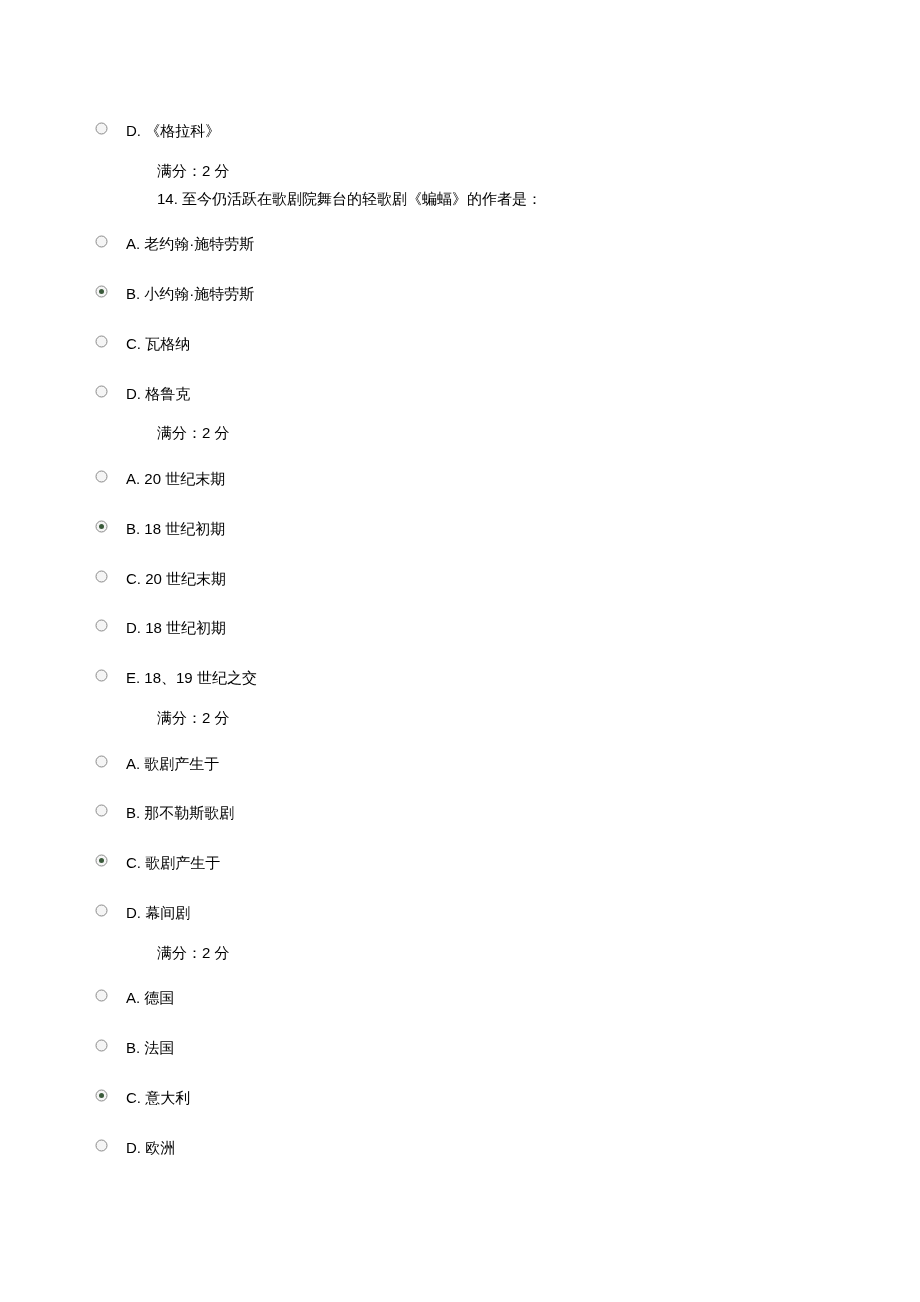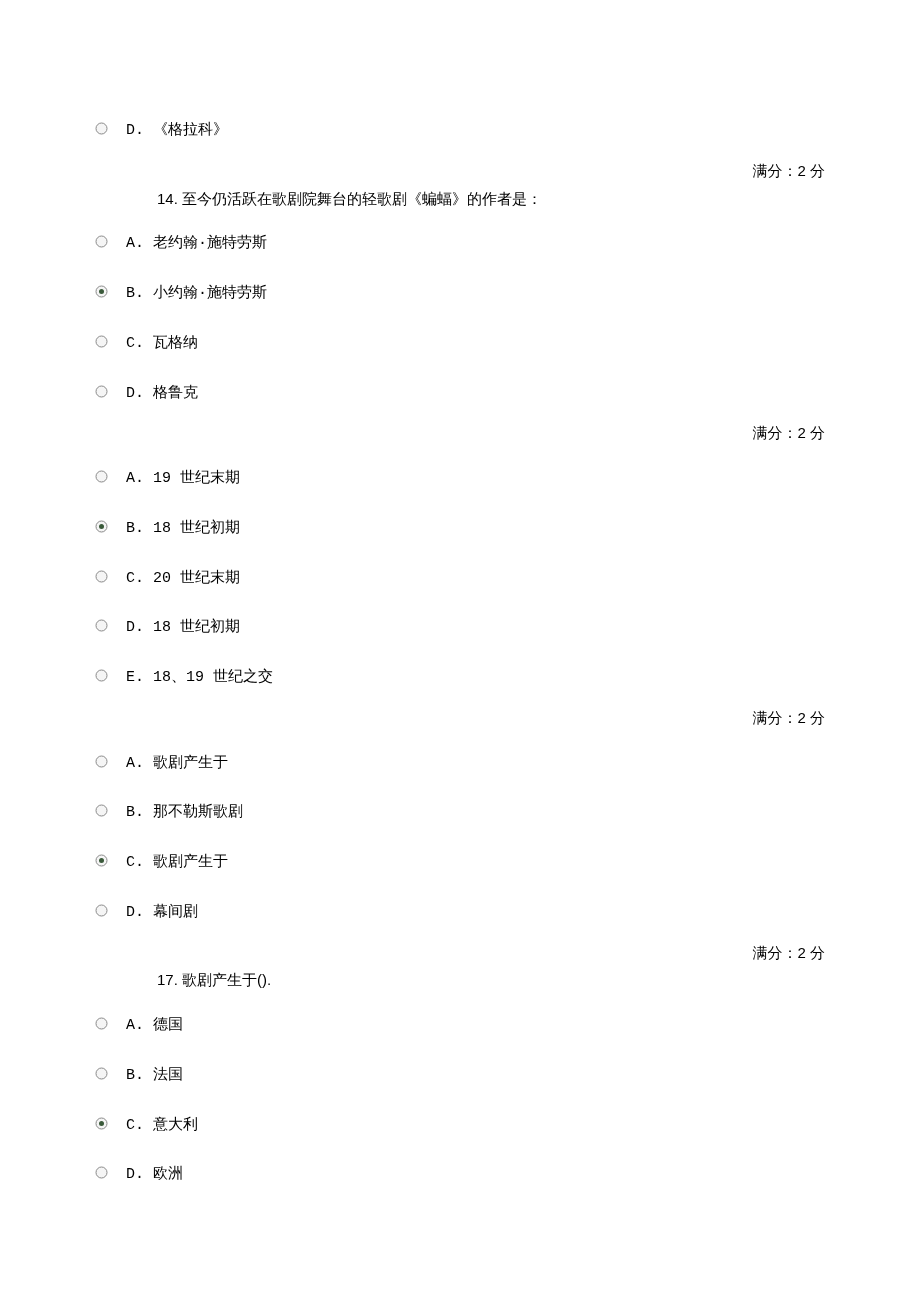--- a/index.html
+++ b/index.html
@@ -27,30 +27,29 @@
       flex-shrink: 0;
       margin-right: 18px;
       margin-top: 2px;
       position: relative;
       align-self: flex-start;
     }
     .radio svg {
       display: block;
     }
     .option-text {
-      font-family: Liberation Mono, monospace;
+      font-family: Liberation Sans, sans-serif;
     }
     .meta-block {
       margin-left: 62px;
       margin-top: -10px;
       margin-bottom: 24px;
     }
     .score-line {
       margin-bottom: 6px;
-      text-align: right;
     }
     .question-line {
       margin-top: 0;
     }
   </style>
 </head>
 <body>
 
 <div class="option-row">
   <span class="radio">
@@ -101,21 +100,21 @@
 <div class="meta-block">
   <div class="score-line">满分：2 分</div>
 </div>
 
 <div class="option-row">
   <span class="radio">
     <svg width="13" height="13" viewBox="0 0 13 13">
       <circle cx="6.5" cy="6.5" r="5.5" fill="#f5f5f5" stroke="#8a8a8a" stroke-width="1"></circle>
     </svg>
   </span>
-  <span class="option-text">A. 19 世纪末期</span>
+  <span class="option-text">A. 20 世纪末期</span>
 </div>
 <div class="option-row">
   <span class="radio">
     <svg width="13" height="13" viewBox="0 0 13 13">
       <circle cx="6.5" cy="6.5" r="5.5" fill="#f5f5f5" stroke="#8a8a8a" stroke-width="1"></circle>
       <circle cx="6.5" cy="6.5" r="2.5" fill="#3a5a3a"></circle>
     </svg>
   </span>
   <span class="option-text">B. 18 世纪初期</span>
 </div>
@@ -175,21 +174,20 @@
 <div class="option-row">
   <span class="radio">
     <svg width="13" height="13" viewBox="0 0 13 13">
       <circle cx="6.5" cy="6.5" r="5.5" fill="#f5f5f5" stroke="#8a8a8a" stroke-width="1"></circle>
     </svg>
   </span>
   <span class="option-text">D. 幕间剧</span>
 </div>
 <div class="meta-block">
   <div class="score-line">满分：2 分</div>
-  <div class="question-line">17. 歌剧产生于().</div>
 </div>
 
 <div class="option-row">
   <span class="radio">
     <svg width="13" height="13" viewBox="0 0 13 13">
       <circle cx="6.5" cy="6.5" r="5.5" fill="#f5f5f5" stroke="#8a8a8a" stroke-width="1"></circle>
     </svg>
   </span>
   <span class="option-text">A. 德国</span>
 </div>

